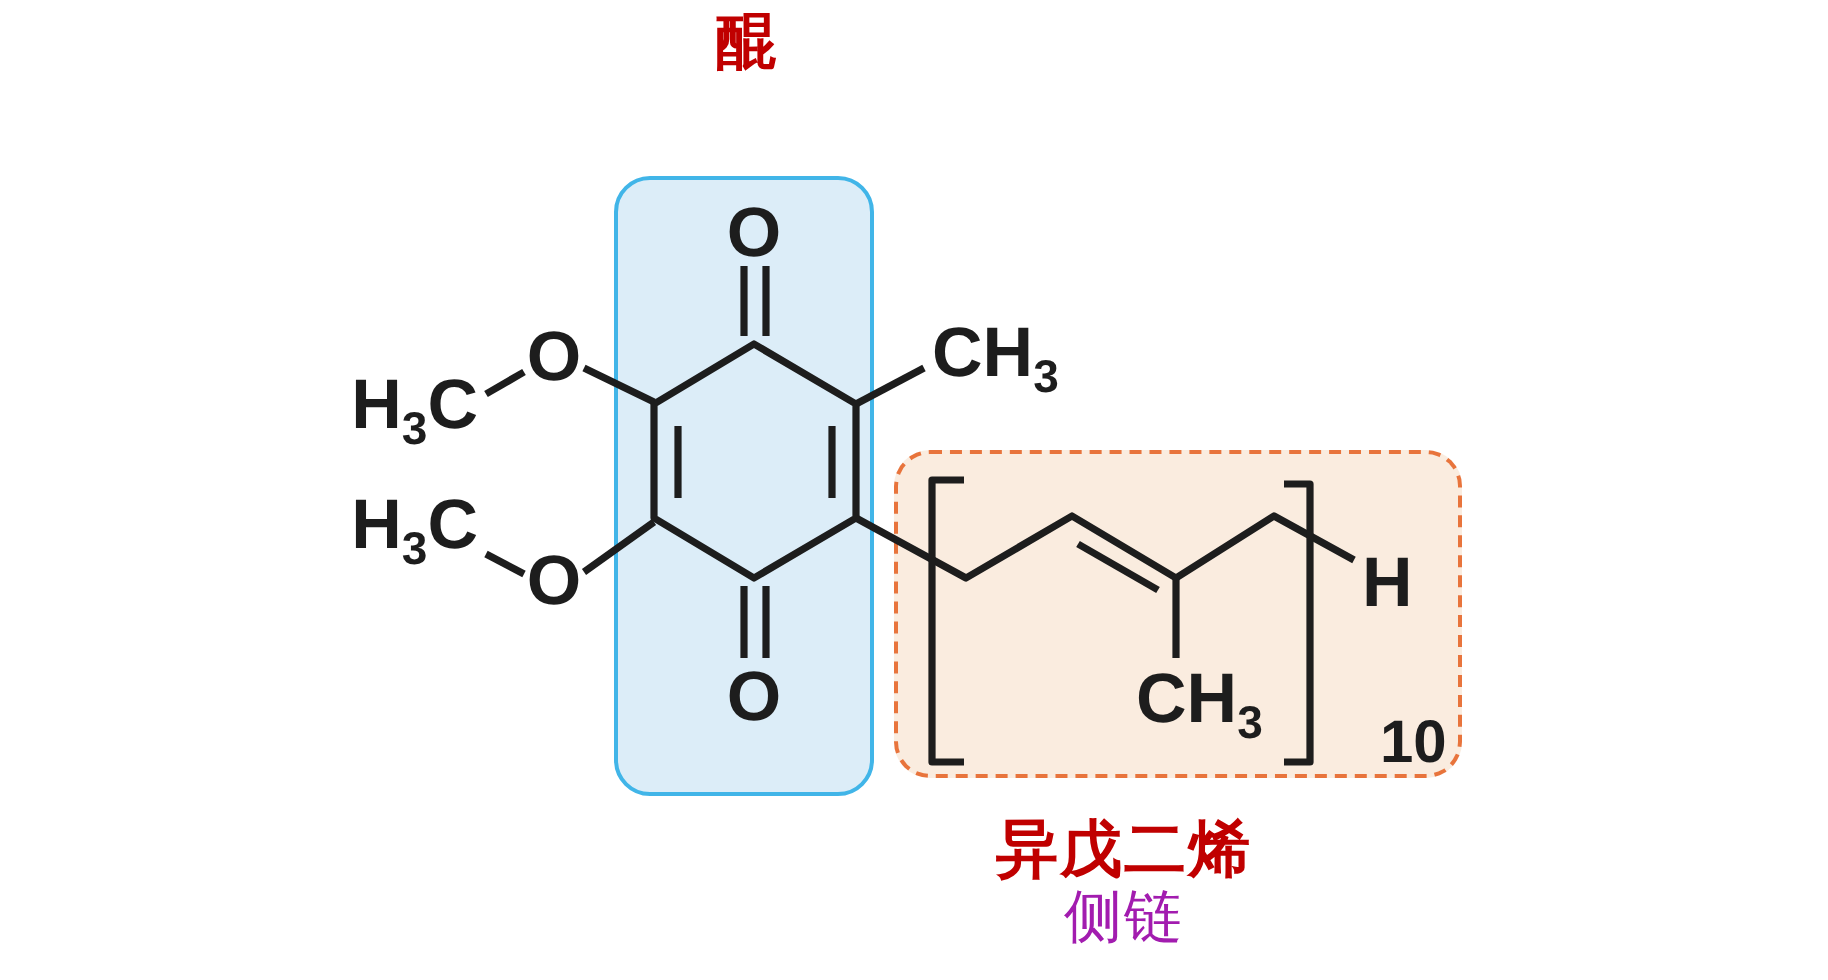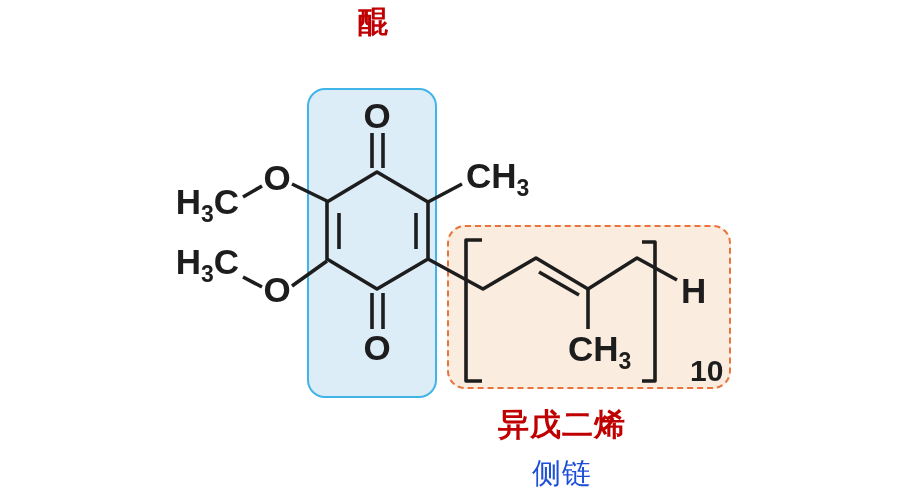--- a/index.html
+++ b/index.html
@@ -19,21 +19,21 @@
   svg.structure{position:absolute;left:0;top:0;}
   .atom{font-family:"Liberation Sans",sans-serif;font-weight:bold;font-size:35px;fill:#1d1d1d;}
   .atom-sub{font-size:23px;}
   .repeat-num{font-family:"Liberation Sans",sans-serif;font-weight:bold;font-size:30px;fill:#1d1d1d;}
   .title-block{position:absolute;left:373px;top:4px;transform:translateX(-50%);text-align:center;white-space:nowrap;}
   .title-cn{font-size:30px;font-weight:bold;color:#c00000;line-height:36px;}
   .title-en{font-size:33px;color:#1d1d1d;line-height:36px;}
   .title-en .q{color:#c00000;font-weight:bold;}
   .footer-block{position:absolute;left:562px;top:408px;transform:translateX(-50%);text-align:center;white-space:nowrap;}
   .footer-cn-red{font-size:31px;font-weight:bold;color:#c00000;line-height:34px;letter-spacing:1px;}
-  .footer-cn-black{font-size:29px;color:#1d4ed8;line-height:32px;margin-top:15px;letter-spacing:1px;}
+  .footer-cn-black{font-size:29px;color:#a21caf;line-height:32px;margin-top:1px;letter-spacing:1px;}
 </style>
 </head>
 <body>
 
 <div class="canvas">
 
   <div class="hl-box hl-quinone"></div>
   <div class="hl-box hl-isoprene"></div>
 
   <svg class="structure" width="914" height="490" viewBox="0 0 914 490">

